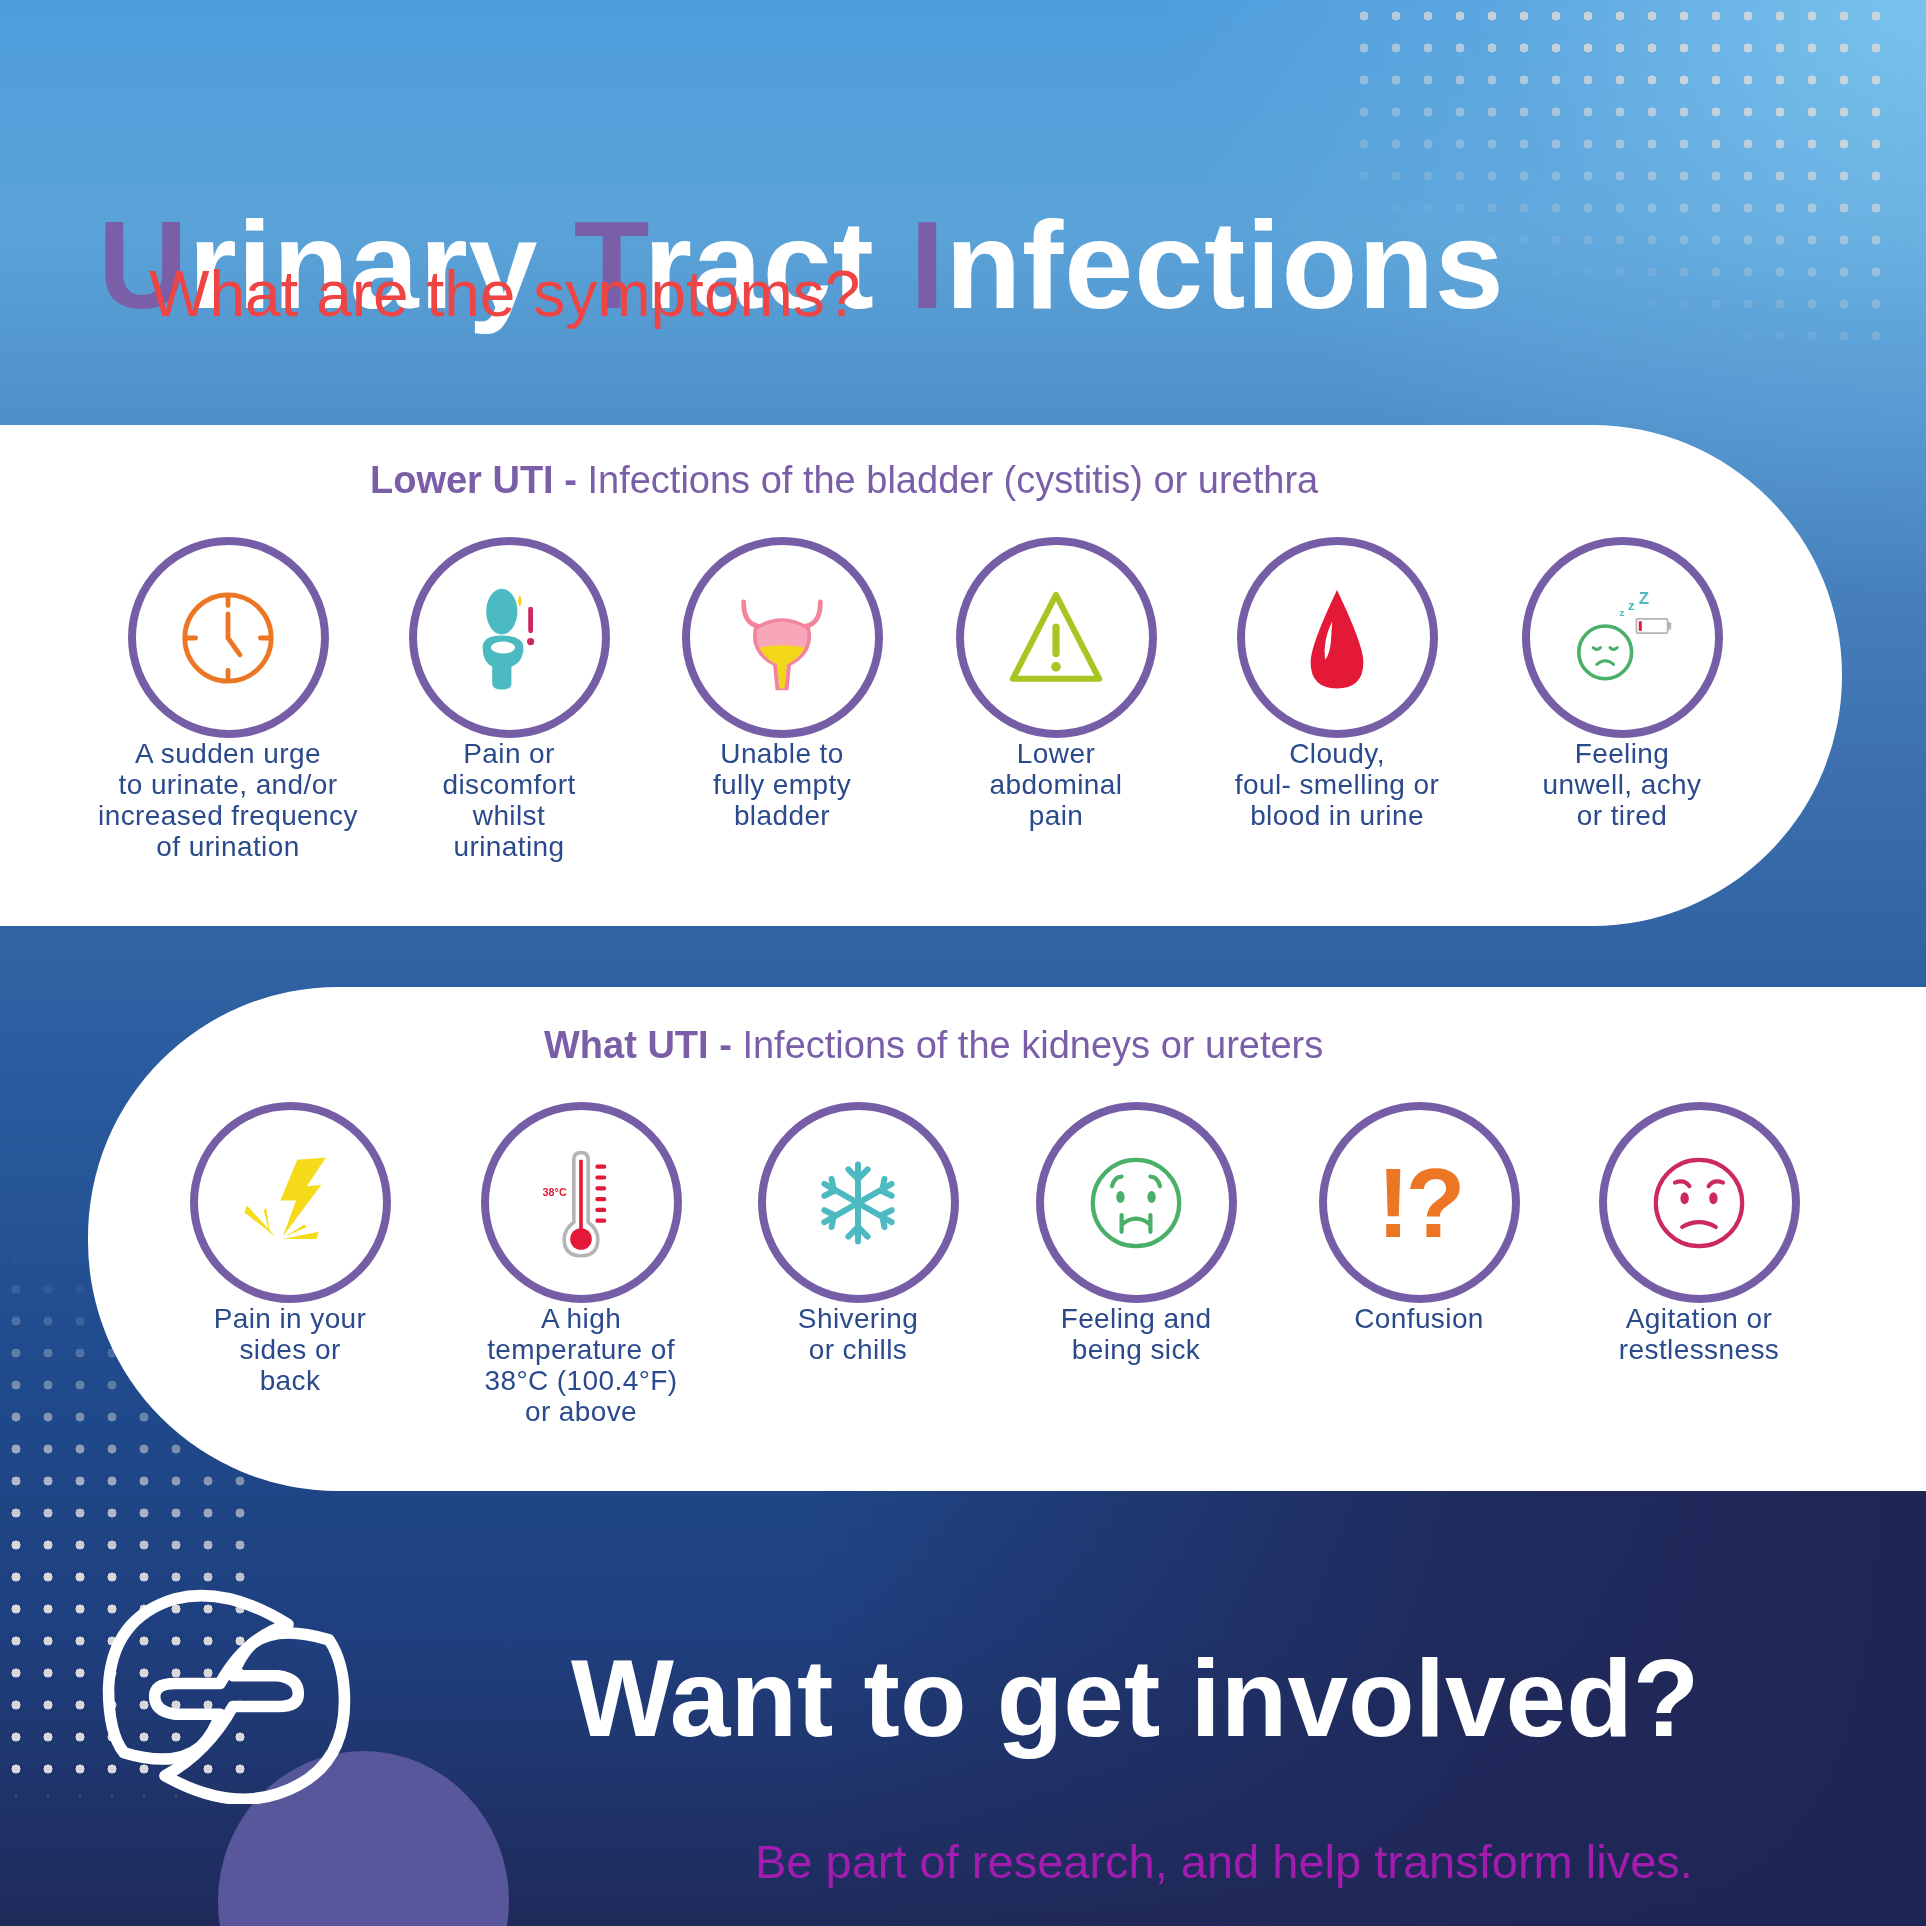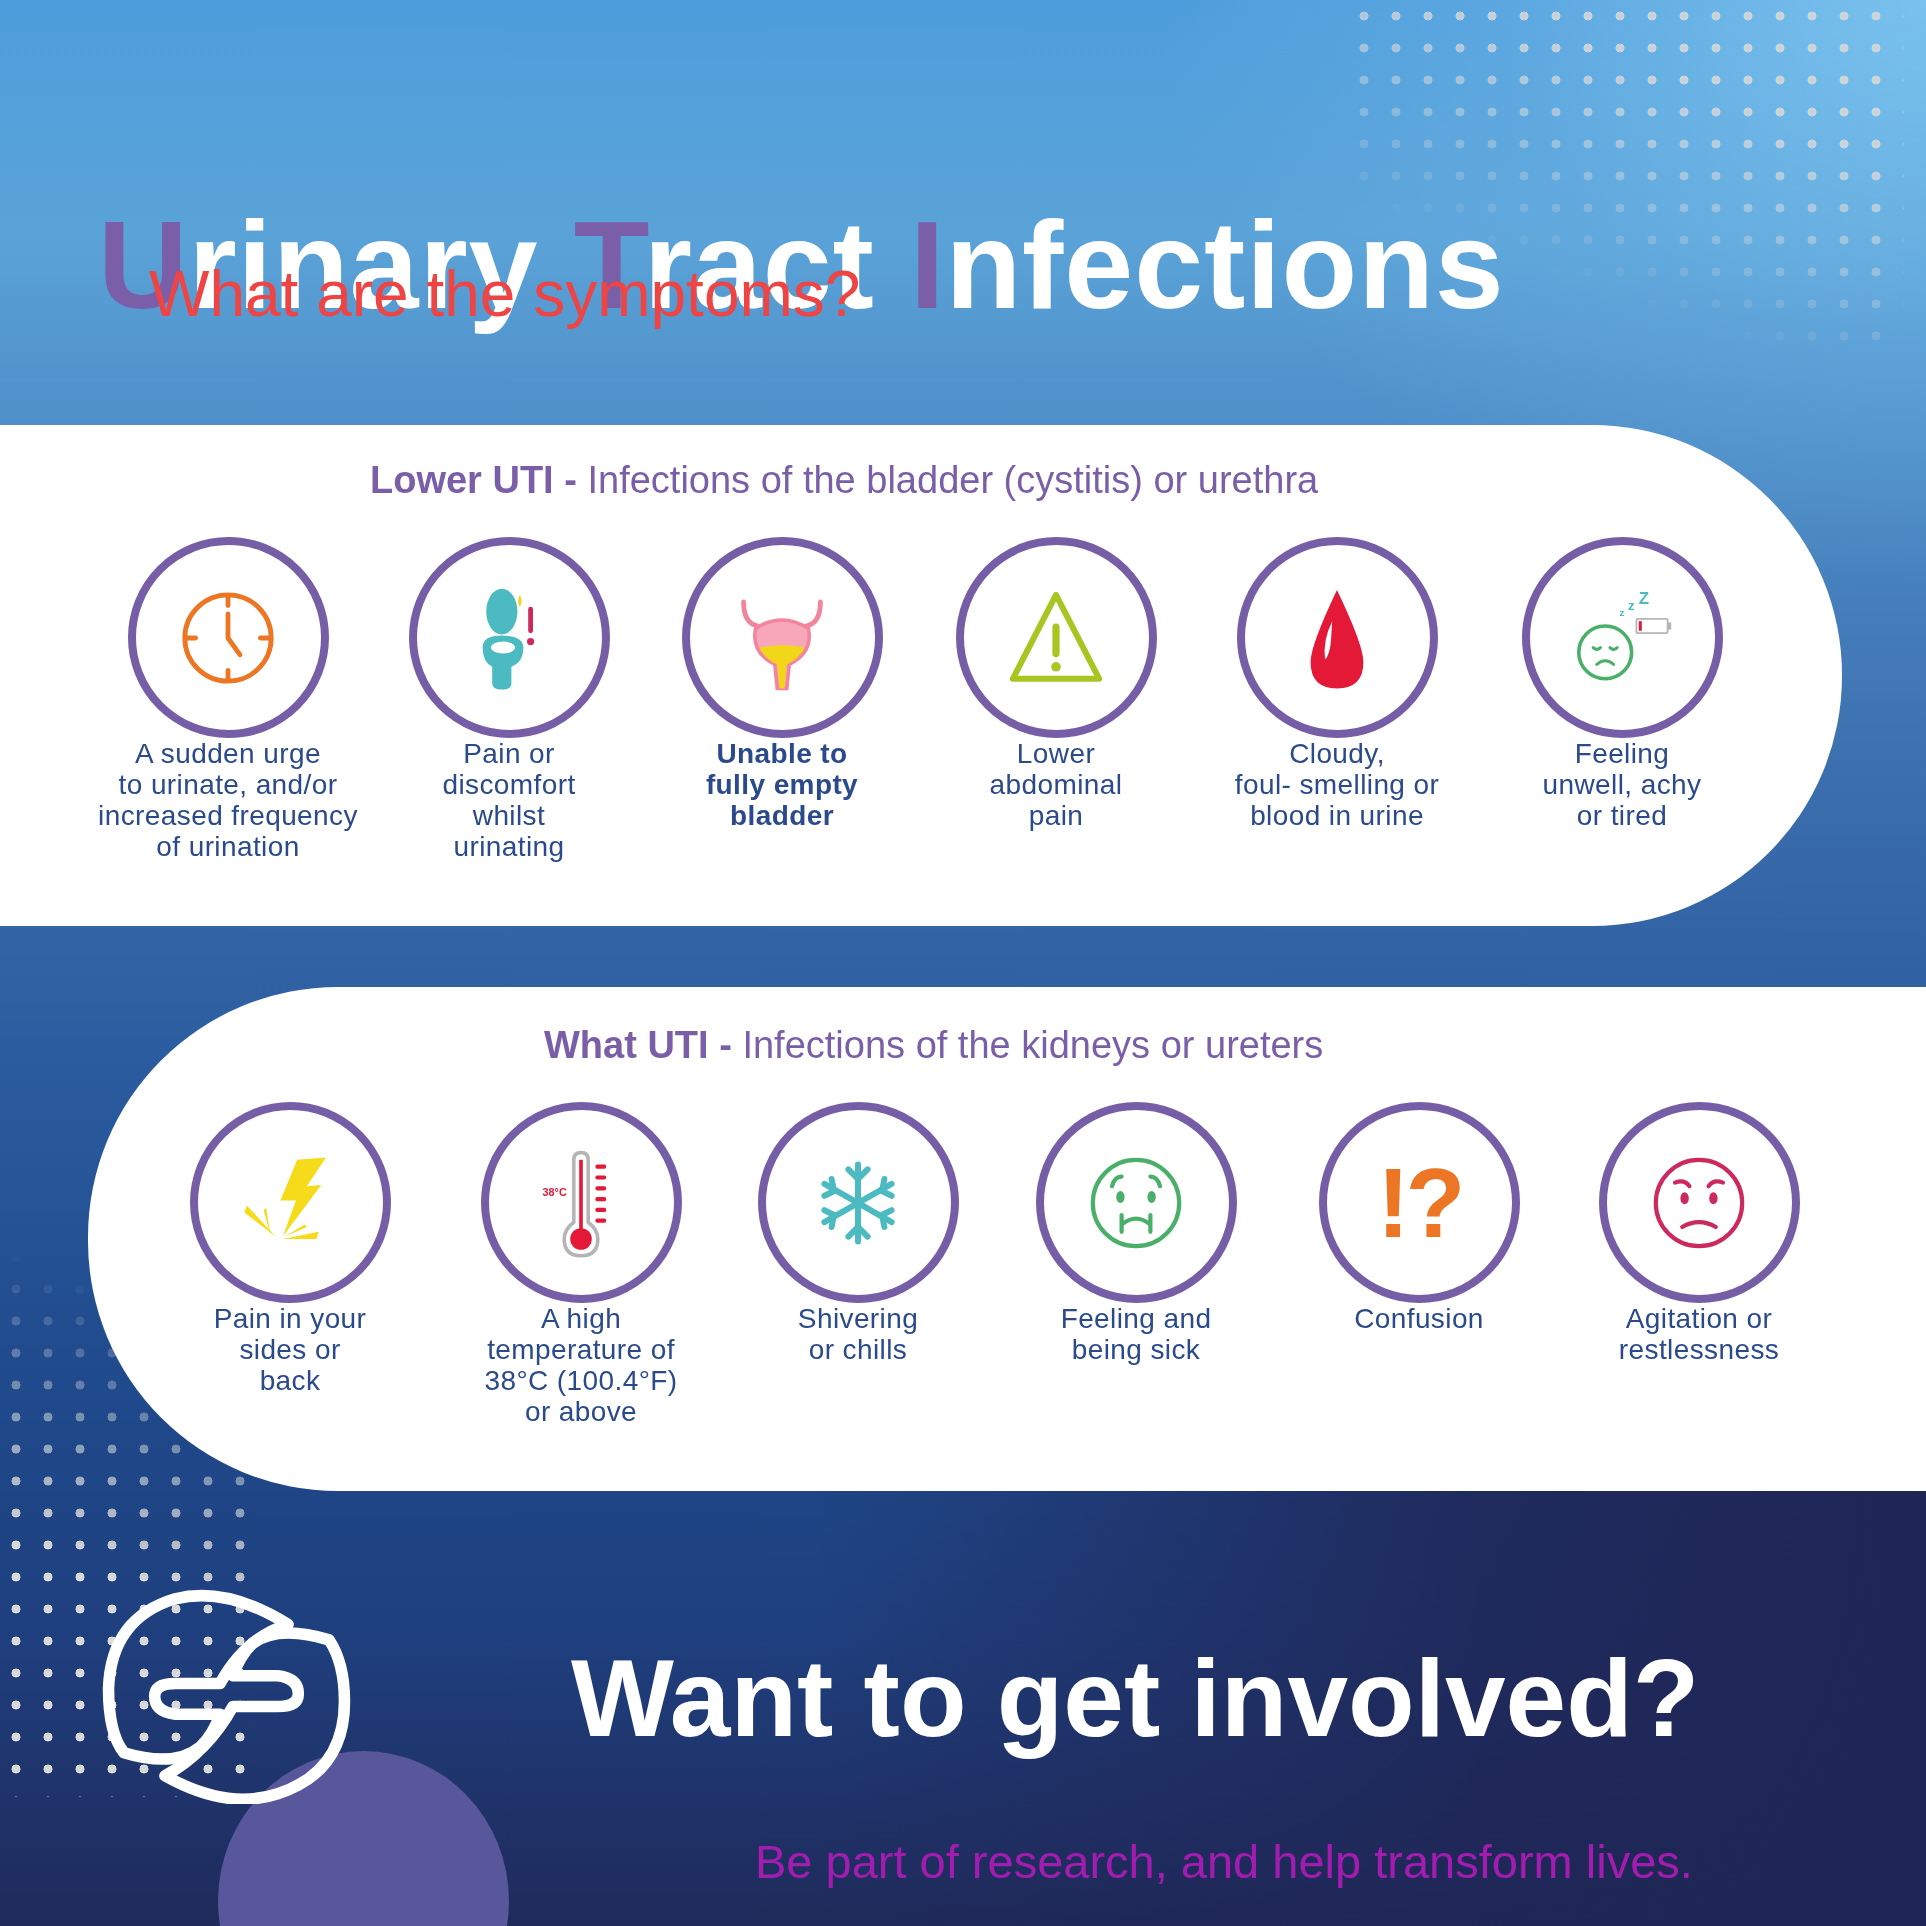--- a/index.html
+++ b/index.html
@@ -93,21 +93,21 @@
       <rect x="66" y="24" width="4" height="22" rx="2" fill="#cc2a5c"></rect>
       <circle cx="68" cy="53" r="3" fill="#cc2a5c"></circle>
     </svg>
   </div>
   <div class="label" style="white-space:pre-line">Pain or
 discomfort
 whilst
 urinating</div>
 </div>
 
-<div class="item" style="left:645px;top:537px;font-weight:bold;">
+<div class="item" style="left:645px;top:537px;">
   <div class="circle">
     <svg class="icon" viewBox="0 0 100 100">
       <path d="M18 20 Q18 38 30 40" fill="none" stroke="#f2849e" stroke-width="4" stroke-linecap="round"></path>
       <path d="M82 20 Q82 38 70 40" fill="none" stroke="#f2849e" stroke-width="4" stroke-linecap="round"></path>
       <path d="M28 42 Q50 28 72 42 Q76 62 56 72 L54 92 L46 92 L44 72 Q24 62 28 42Z" fill="#f8a7ba" stroke="#f2849e" stroke-width="3"></path>
       <path d="M31 58 Q50 54 69 58 Q64 68 54 72 L52 92 L48 92 L46 72 Q36 68 31 58Z" fill="#f2d61a"></path>
     </svg>
   </div>
   <div class="label" style="white-space:pre-line">Unable to
 fully empty

